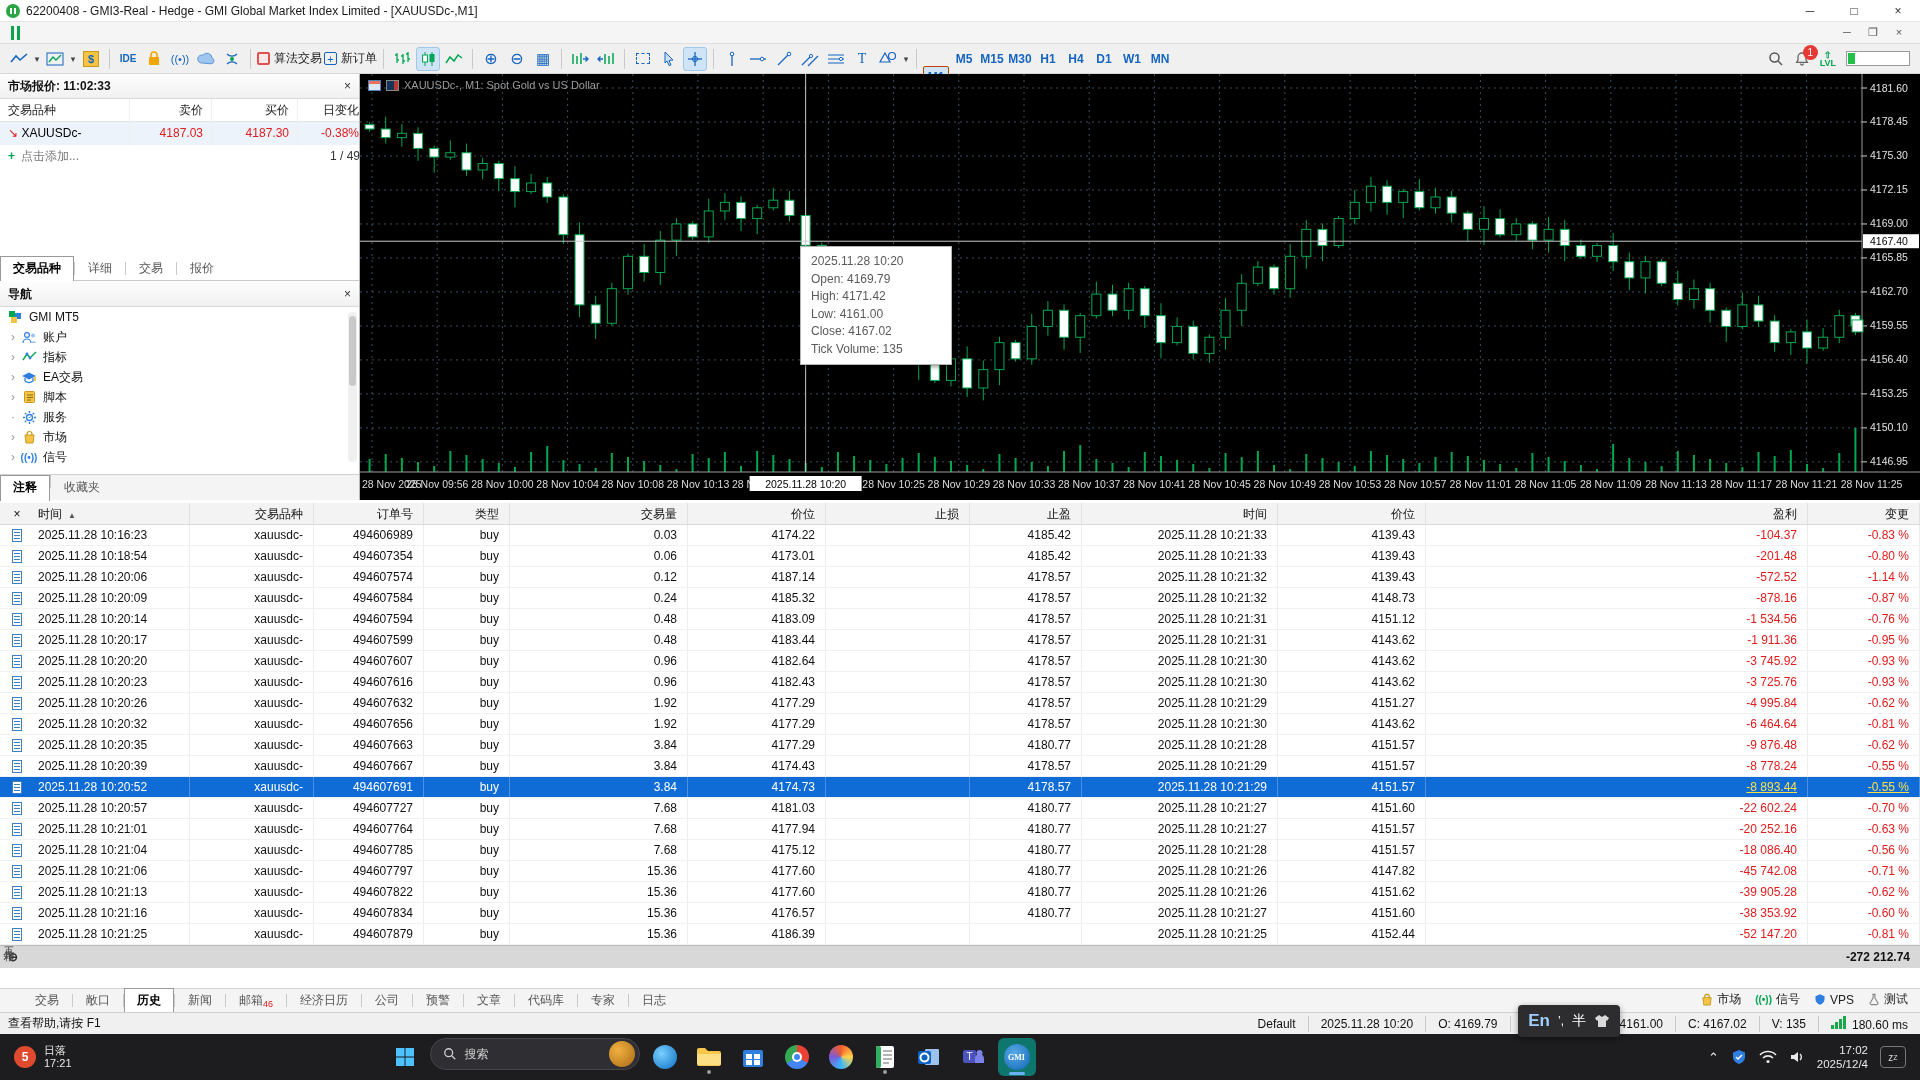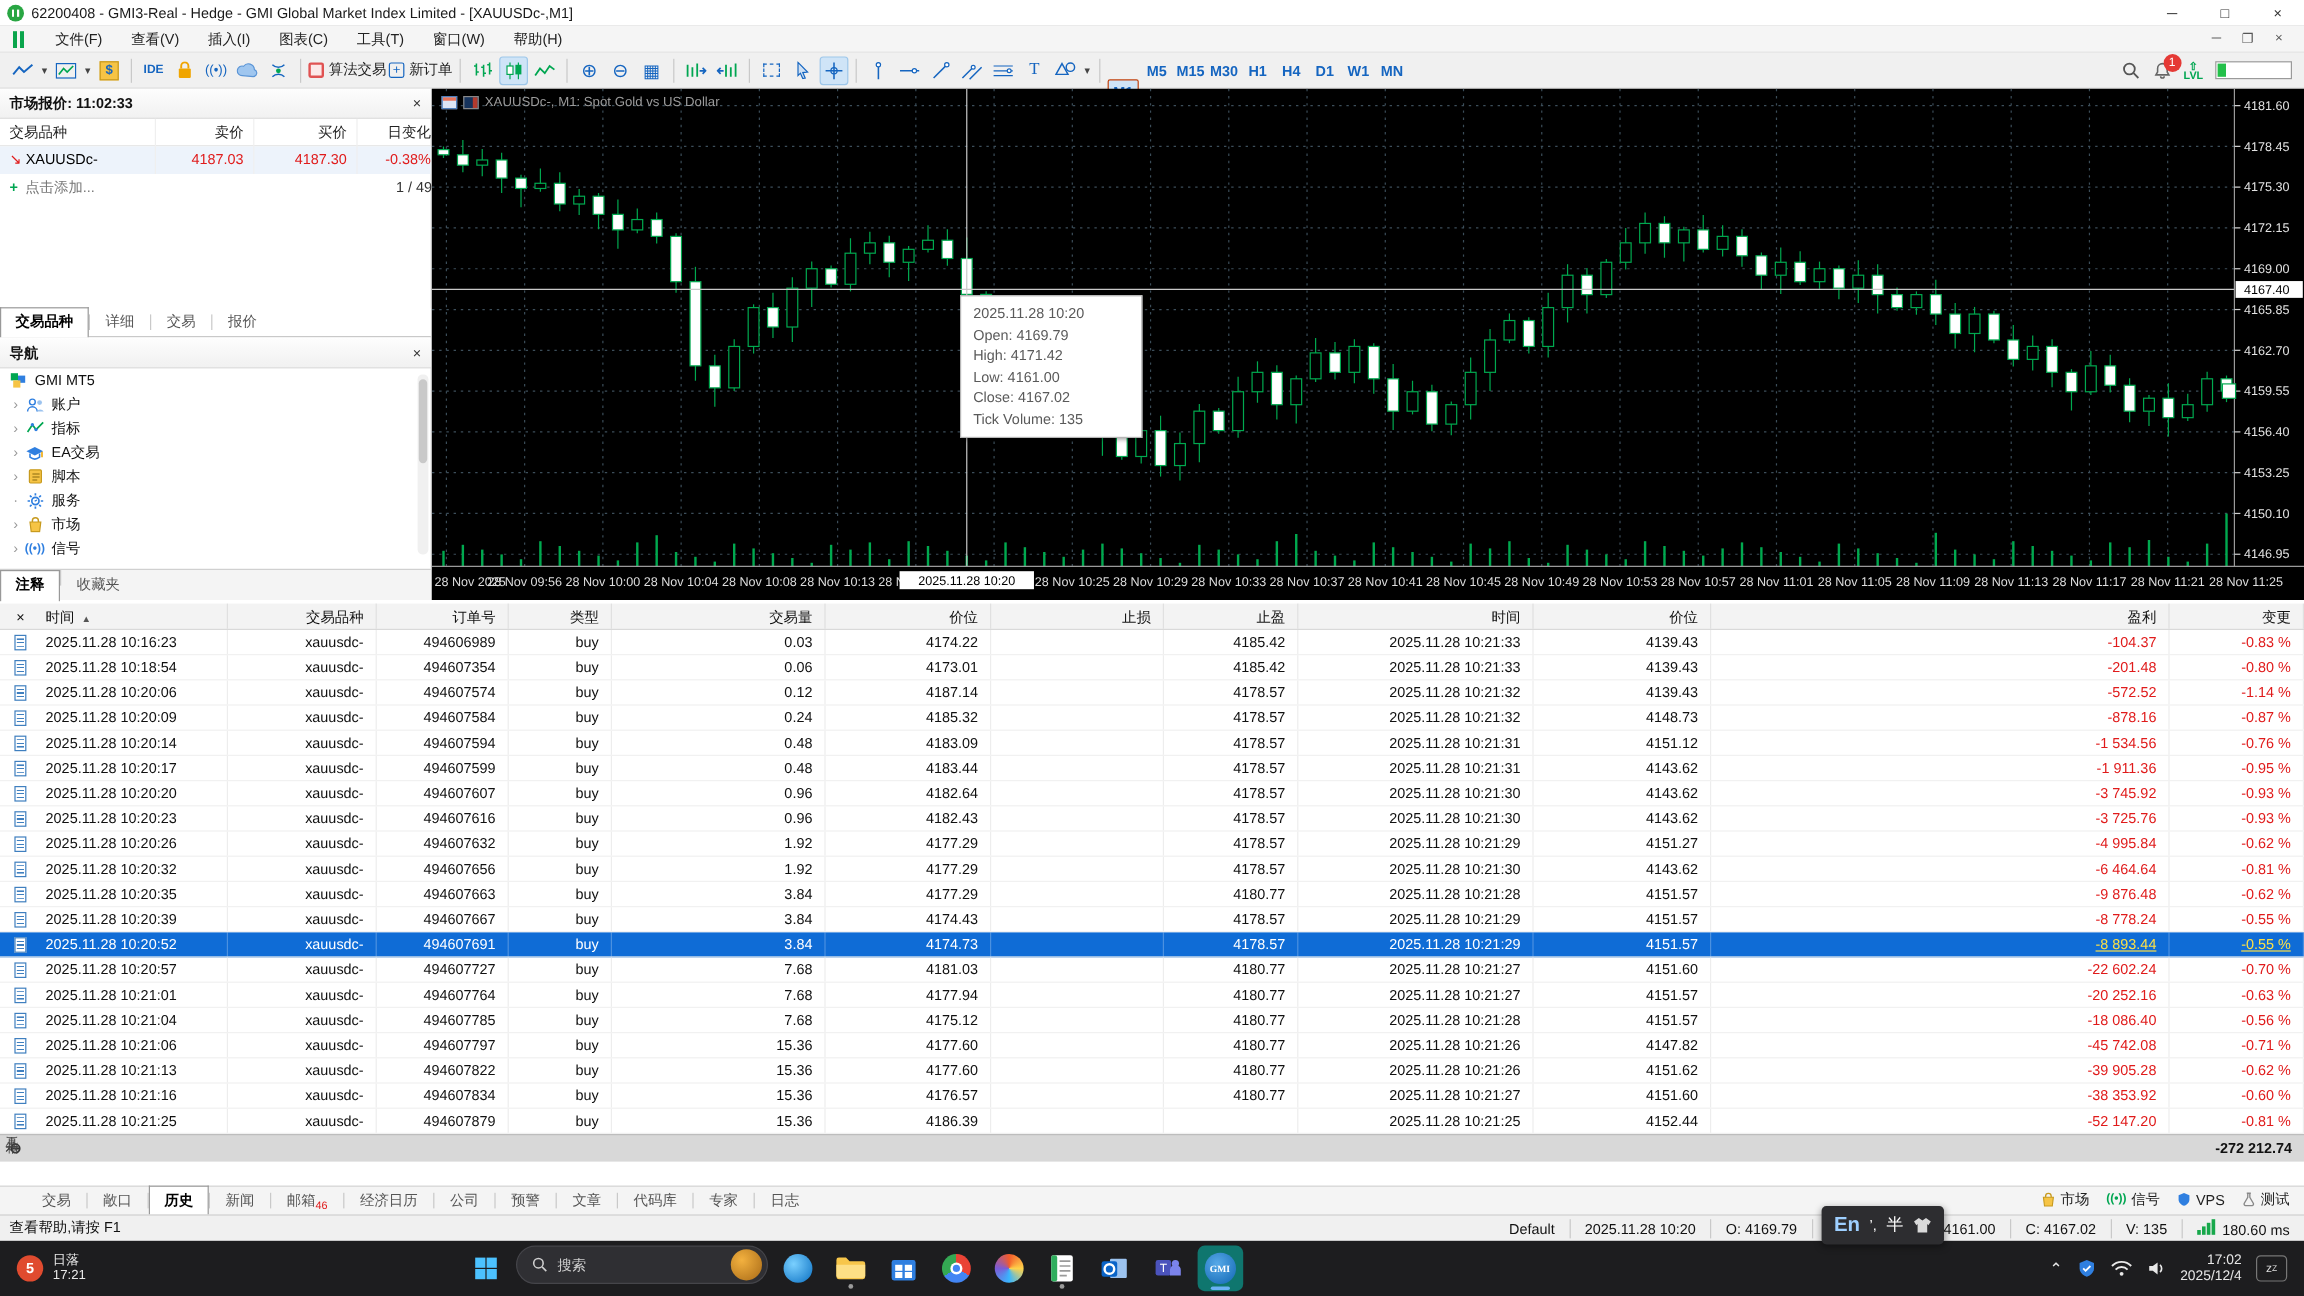--- a/index.html
+++ b/index.html
@@ -139,29 +139,20 @@
     <span class="t-text">62200408 - GMI3-Real - Hedge - GMI Global Market Index Limited - [XAUUSDc-,M1]</span>
     <div class="win-ctl">
       <span>─</span>
       <span>□</span>
       <span>×</span>
     </div>
   </div>
 
   <div class="menubar">
     <span class="mt5logo"></span>
-    <div id="menu-items" style="display:flex;">
-        <span class="mi">文件(F)</span>
-        <span class="mi">查看(V)</span>
-        <span class="mi">插入(I)</span>
-        <span class="mi">图表(C)</span>
-        <span class="mi">工具(T)</span>
-        <span class="mi">窗口(W)</span>
-        <span class="mi">帮助(H)</span>
-      </div>
     <div class="child-ctl">
       <span>─</span>
       <span>❐</span>
       <span>×</span>
     </div>
   </div>
 
   <div class="toolbar">
     <div id="tb-items" style="display:flex;align-items:center;">
         <span class="tb-i">

